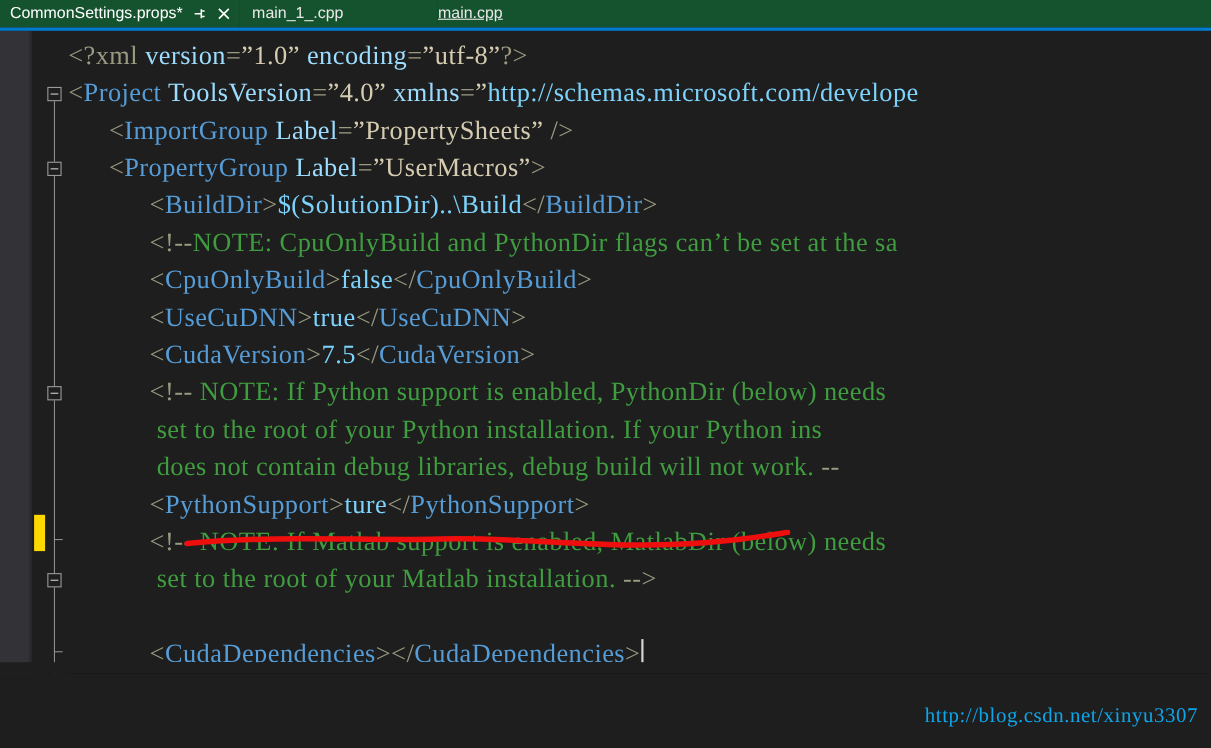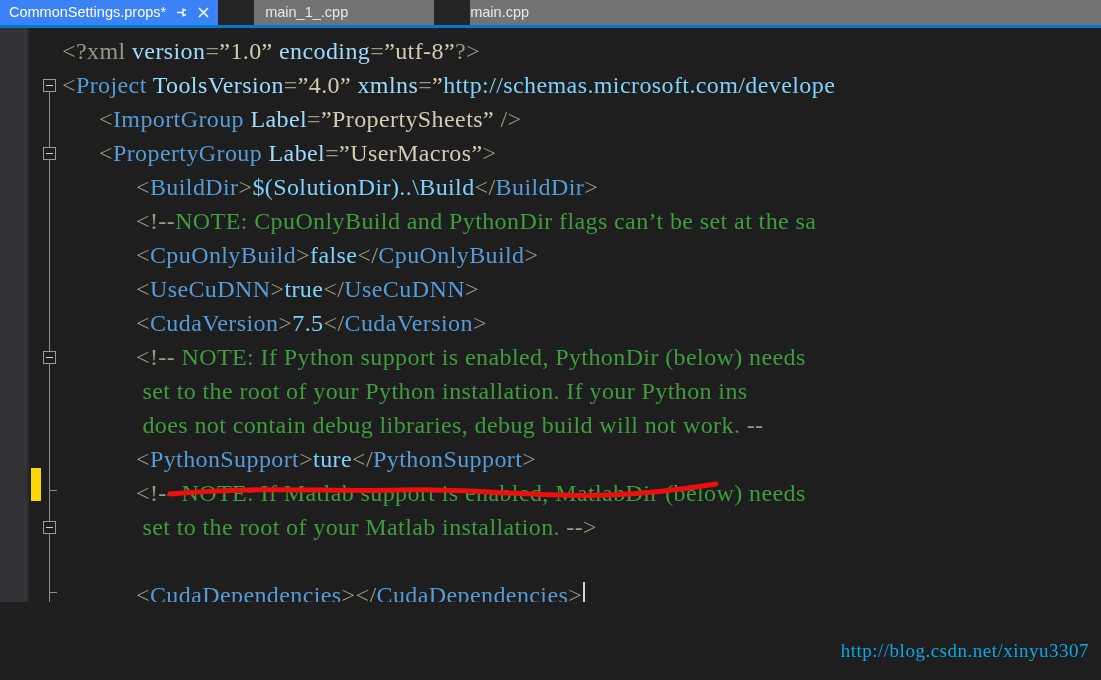--- a/index.html
+++ b/index.html
@@ -38,28 +38,27 @@
     align-items: center;
     height: 25px;
     padding: 0 8px 0 9px;
     font-family: "Liberation Sans", sans-serif;
     font-size: 14.5px;
     color: #f0f0f0;
     white-space: nowrap;
     box-sizing: border-box;
   }
   .tab.active {
-    background: #3b82f6;
+    background: #14532d;
     color: #ffffff;
     text-align: right;
   }
   .tab.inactive {
-    background: #737373;
+    background: #14532d;
     color: #e8e8e8;
-    margin-left: 36px;
   }
   .tab-label { line-height: 25px; }
   .tab-icons {
     display: flex;
     align-items: center;
     margin-left: 9px;
     gap: 9px;
   }
   .pin-icon, .close-icon {
     display: inline-block;
@@ -249,21 +248,21 @@
             <path d="M2 2 L11 11 M11 2 L2 11" stroke="#ffffff" stroke-width="1.5" fill="none"></path>
           </svg>
         </span>
       </span>
     </div>
 
     <div class="tab inactive" style="padding-left:11px;padding-right:86px;">
       <span class="tab-label">main_1_.cpp</span>
     </div>
 
-    <div class="tab inactive" style="padding-left:0px;padding-right:20px;flex:1;">
+    <div class="tab inactive" style="padding-left:0px;padding-right:20px;flex:1;text-decoration:underline;">
       <span class="tab-label">main.cpp</span>
     </div>
 
   </div>
   <div class="tabbar-underline"></div>
 
   <div class="editor">
 
     <div class="indicator-margin"></div>
     <div class="indicator-edge"></div>

